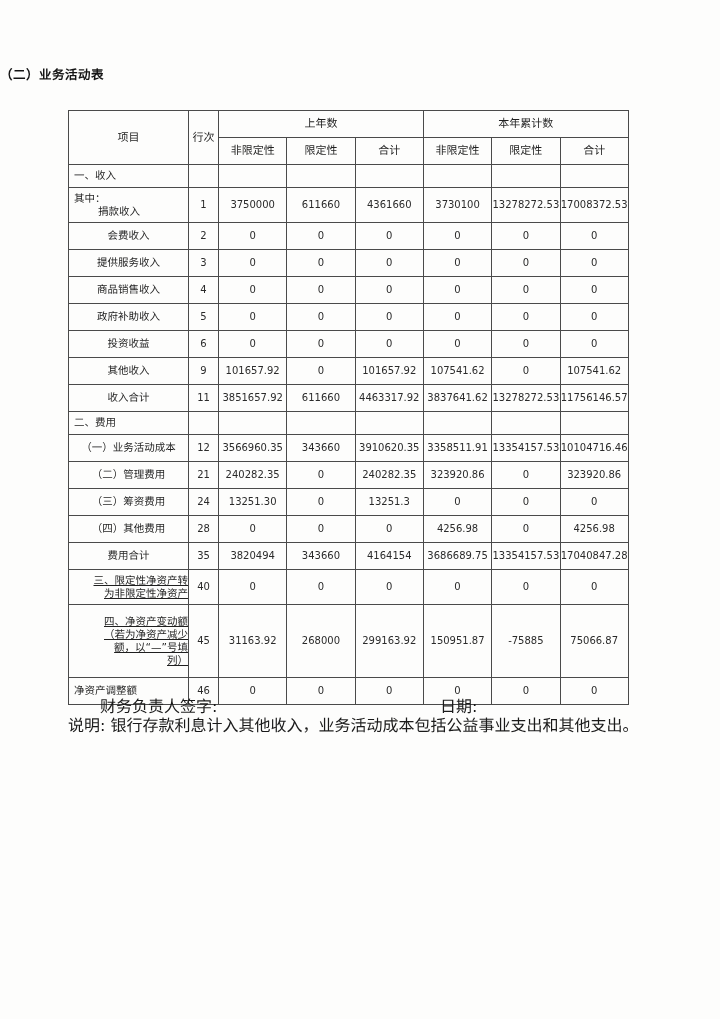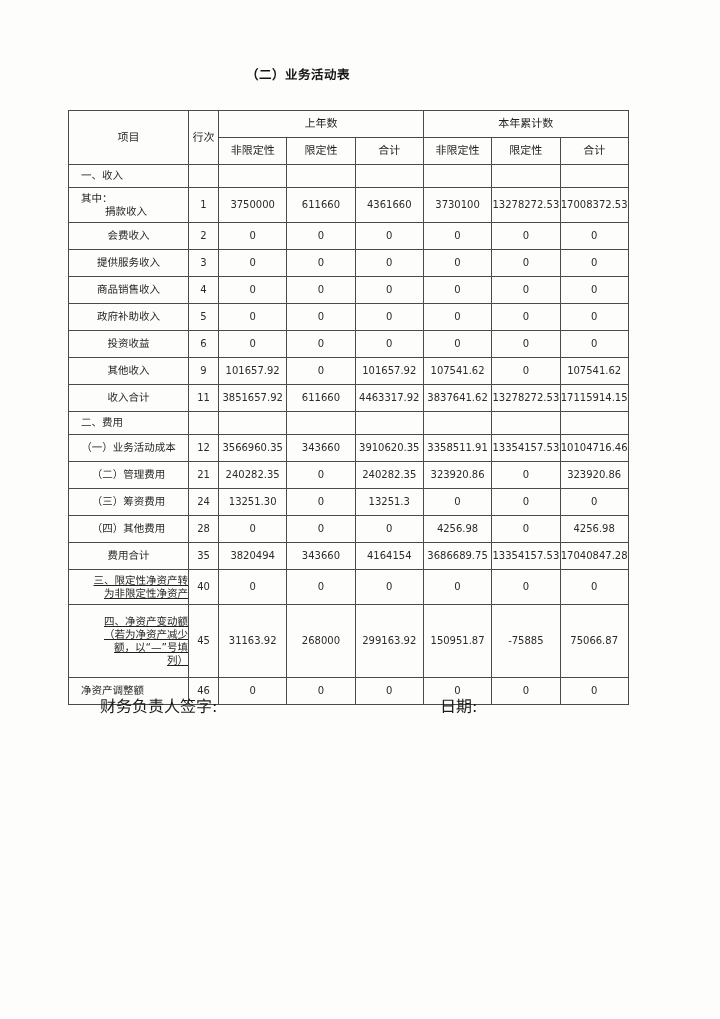--- a/index.html
+++ b/index.html
@@ -23,21 +23,21 @@
     inset: 0;
     background: #fdfdfc;
   }
 
   
   .doc-title {
     position: absolute;
     top: 64px;
     left: 0;
     width: 596px;
-    text-align: center;
+    text-align: left;
     font-size: 12.5px;
     font-weight: bold;
     letter-spacing: 0.5px;
     color: #141414;
   }
 
   
   .sub-header {
     position: absolute;
     top: 86px;
@@ -91,21 +91,21 @@
   
   .grp-head { font-size: 11px; }
 
   
   td.item {
     font-size: 10.5px;
     color: #1f1f1f;
     padding: 3px 4px;
   }
   td.item.center  { text-align: center; }
-  td.item.left    { text-align: left; padding-left: 12px; margin-top: 8px; }
+  td.item.left    { text-align: left; padding-left: 5px; margin-top: 8px; }
 
   td.line {
     text-align: center;
     font-size: 10px;
     color: #2a2a2a;
   }
   td.val {
     text-align: center;
     font-size: 10px;
     color: #2a2a2a;
@@ -252,21 +252,21 @@
             <td class="val">107541.62</td>
           </tr>
           <tr class="r-std">
             <td class="item center">收入合计</td>
             <td class="line">11</td>
             <td class="val">3851657.92</td>
             <td class="val">611660</td>
             <td class="val">4463317.92</td>
             <td class="val">3837641.62</td>
             <td class="val">13278272.53</td>
-            <td class="val">17115914.15</td>
+            <td class="val">11756146.57</td>
           </tr>
           <tr class="r-sec">
             <td class="item left">二、费用</td>
             <td class="line"></td>
             <td class="val"></td>
             <td class="val"></td>
             <td class="val"></td>
             <td class="val"></td>
             <td class="val"></td>
             <td class="val"></td>
@@ -360,14 +360,17 @@
             <td class="val">0</td>
           </tr>
         </tbody>
     </table>
   </div>
 
   <div class="footer-row1">
     <span class="f-sign">财务负责人签字:</span>
     <span class="f-date">日期:</span>
   </div>
+  <div class="footer-row2">
+    <span class="f-note">说明: 银行存款利息计入其他收入，业务活动成本包括公益事业支出和其他支出。</span>
+  </div>
 
 </div>
 
 </body></html>

